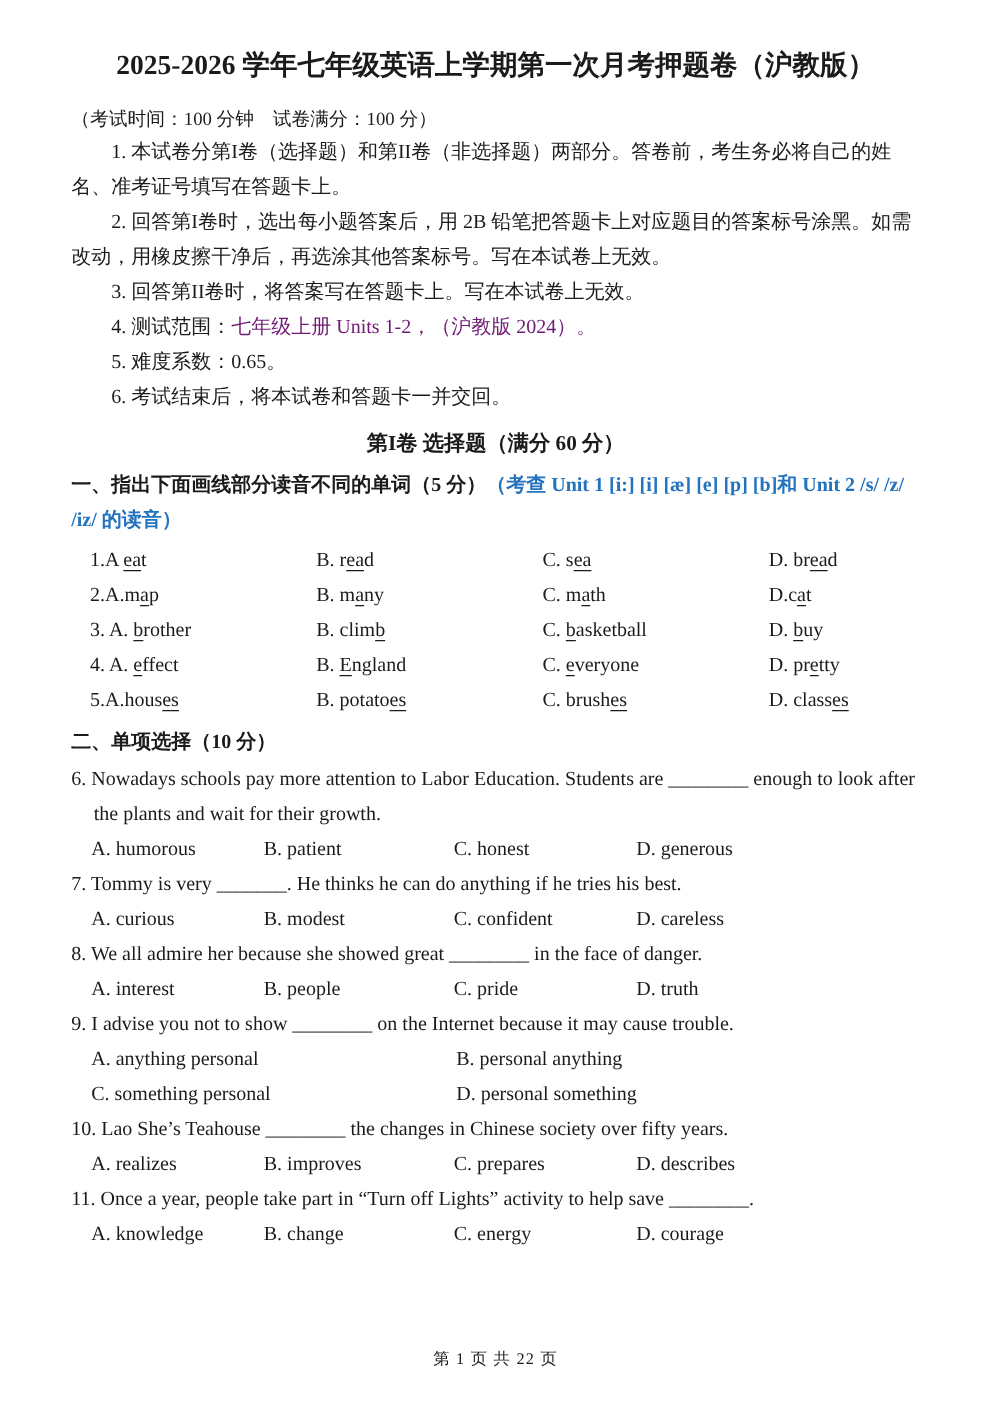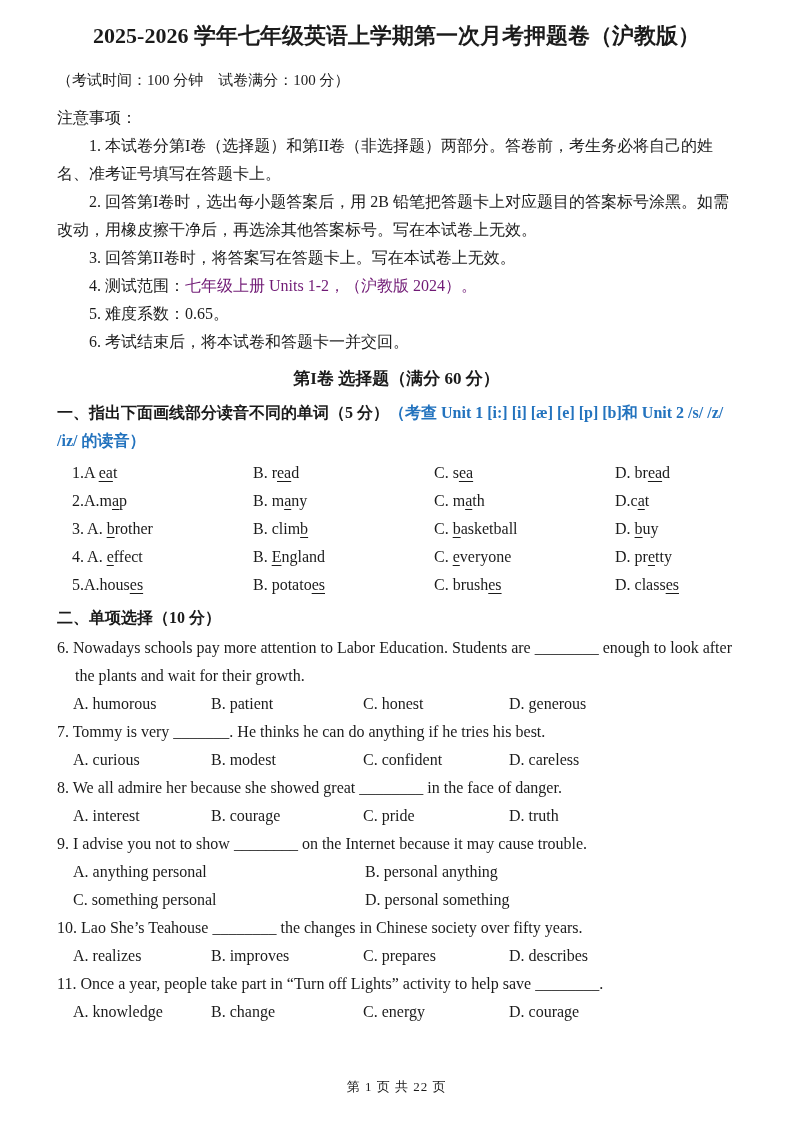--- a/index.html
+++ b/index.html
@@ -1,21 +1,21 @@
 <!DOCTYPE html>
 <html><head>
 <meta charset="utf-8">
 <style>
   html,body { margin:0; padding:0; background:#ffffff; }
   body {
     width:793px; height:1122px; position:relative;
     font-family:"Liberation Serif","DejaVu Serif",serif;
     color:#1b1b1b; font-size:16px;
   }
-  .page { position:absolute; inset:0; padding:20px 57px 0; box-sizing:border-box; }
+  .page { position:absolute; inset:0; padding:36px 57px 0; box-sizing:border-box; }
   .title { font-size:22px; font-weight:bold; text-align:center; line-height:32px; }
   .subtitle { margin-top:16px; font-size:15px; line-height:24px; }
   .notices-heading { margin-top:12px; line-height:28px; }
   .notice-item { margin:0; text-indent:2em; line-height:28px; }
   .red { color:#701a75; }
   .blue { color:#2373be; }
   .part-heading { text-align:center; font-weight:bold; font-size:17px; line-height:30px; margin-top:8px; }
   .sec-title { font-weight:bold; font-size:16px; line-height:28px; margin-top:5px; }
   #phonetics { margin-top:4px; }
   .ph-row { display:grid; grid-template-columns:181px 181px 181px auto; padding-left:15px; line-height:28px; }
@@ -29,21 +29,20 @@
   .footer { position:absolute; left:0; right:0; bottom:26px; text-align:center; font-size:13px; letter-spacing:1px;margin-top:28px; }
 </style>
 </head>
 <body>
 
 <div class="page">
   <div class="title">2025-2026 学年七年级英语上学期第一次月考押题卷（沪教版）</div>
   <div class="subtitle">（考试时间：100 分钟　试卷满分：100 分）</div>
 
   <div>
-    <div class="notices-heading">注意事项：</div>
     <div id="notices-list">
         <p class="notice-item">1. 本试卷分第I卷（选择题）和第II卷（非选择题）两部分。答卷前，考生务必将自己的姓名、准考证号填写在答题卡上。</p>
         <p class="notice-item">2. 回答第I卷时，选出每小题答案后，用 2B 铅笔把答题卡上对应题目的答案标号涂黑。如需改动，用橡皮擦干净后，再选涂其他答案标号。写在本试卷上无效。</p>
         <p class="notice-item">3. 回答第II卷时，将答案写在答题卡上。写在本试卷上无效。</p>
         <p class="notice-item">4. 测试范围：<span class="red">七年级上册 Units 1-2，（沪教版 2024）。</span></p>
         <p class="notice-item">5. 难度系数：0.65。</p>
         <p class="notice-item">6. 考试结束后，将本试卷和答题卡一并交回。</p>
       </div>
   </div>
 
@@ -102,21 +101,21 @@
           <span class="opt">A. curious</span>
           <span class="opt">B. modest</span>
           <span class="opt">C. confident</span>
           <span class="opt">D. careless</span>
         </div>
       </div>
       <div class="q">
         <p class="stem">8. We all admire her because she showed great ________ in the face of danger.</p>
         <div class="opt-row">
           <span class="opt">A. interest</span>
-          <span class="opt">B. courage</span>
+          <span class="opt">B. people</span>
           <span class="opt">C. pride</span>
           <span class="opt">D. truth</span>
         </div>
       </div>
       <div class="q">
         <p class="stem">9. I advise you not to show ________ on the Internet because it may cause trouble.</p>
         <div class="opt-grid2">
           <span class="opt">A. anything personal</span>
           <span class="opt">B. personal anything</span>
           <span class="opt">C. something personal</span>

